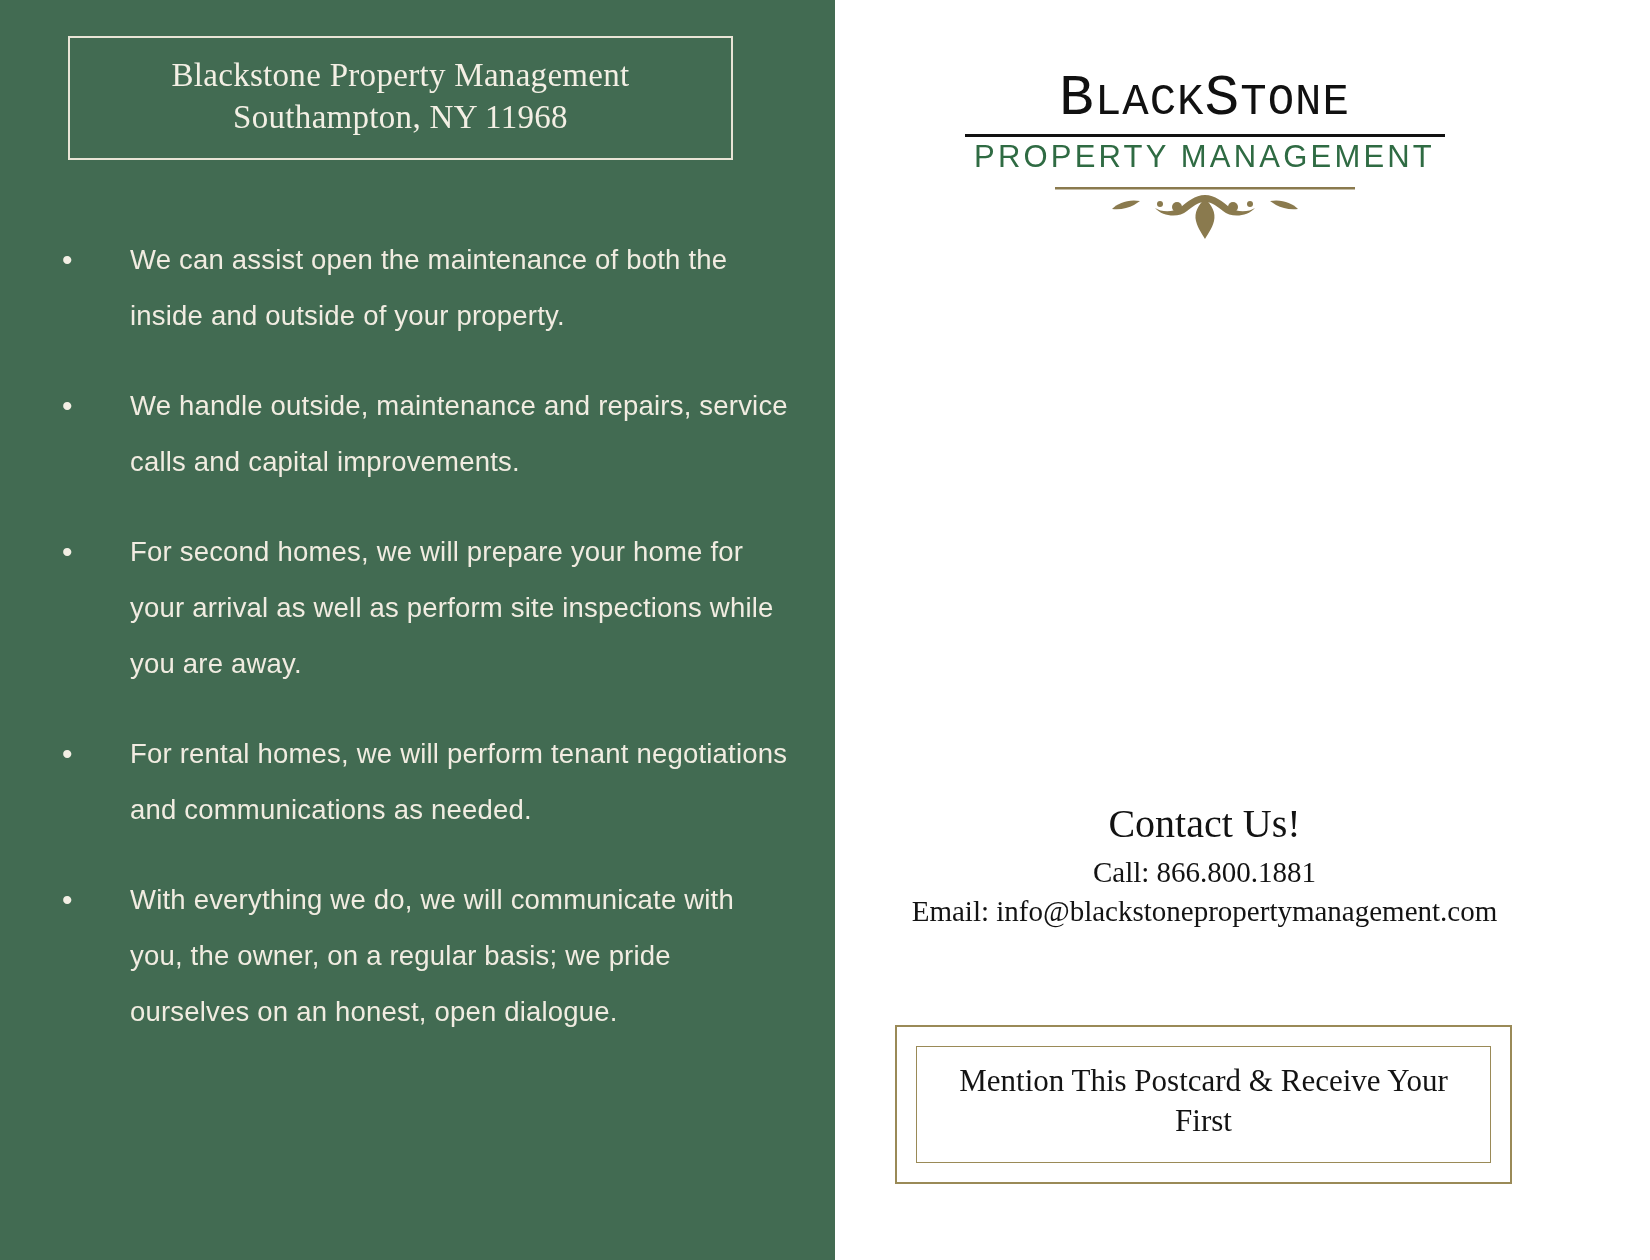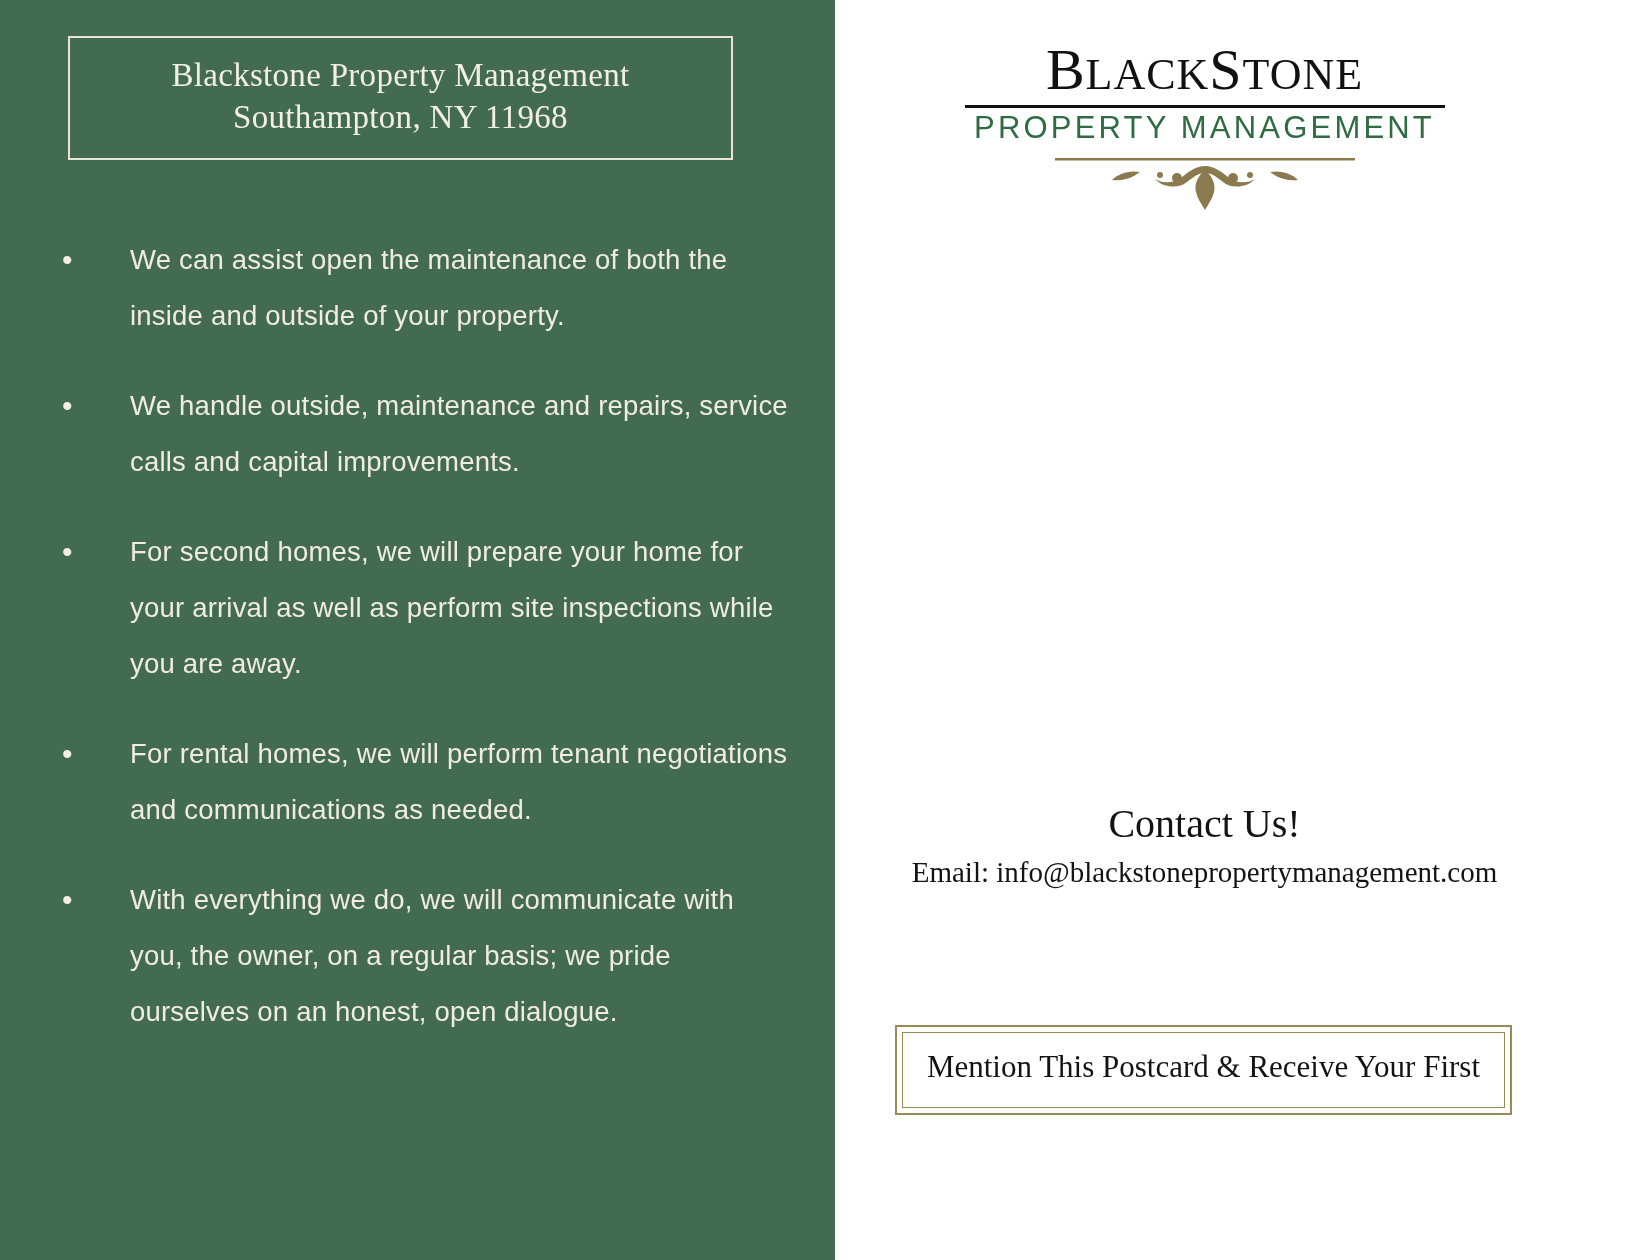--- a/index.html
+++ b/index.html
@@ -82,26 +82,27 @@
     background: #ffffff;
   }
   .logo-wrap {
     position: absolute;
     top: 40px;
     left: 0;
     right: 0;
     text-align: center;
   }
   .logo-name {
-    font-family: Liberation Serif, serif;
+    font-family: Liberation Mono, monospace;
     font-size: 58px;
     letter-spacing: 1px;
     color: #111111;
     line-height: 1.05;
     white-space: nowrap;
+    margin-top: 29px;
   }
   .logo-name .cap { font-size: 58px; }
   .logo-name .small { font-size: 44px; }
   .logo-rule {
     width: 480px;
     height: 3px;
     background: #111111;
     margin: 4px auto 2px auto;
   }
   .logo-sub {
@@ -133,21 +134,21 @@
   .contact-line {
     font-size: 29px;
     line-height: 1.35;
   }
   .promo-box {
     position: absolute;
     left: 60px;
     right: 62px;
     top: 1025px;
     border: 2px solid #9a8a57;
-    padding: 5px;
+    padding: 19px;
     box-sizing: border-box;
   }
   .promo-inner {
     border: 1px solid #9a8a57;
     padding: 14px 18px 20px 18px;
     text-align: center;
     font-family: "Liberation Serif", serif;
     font-size: 31px;
     line-height: 1.3;
     color: #131313;
@@ -214,20 +215,21 @@
           <circle cx="137" cy="24" r="5" fill="#8a7a4e"></circle>
           <circle cx="193" cy="24" r="5" fill="#8a7a4e"></circle>
           <circle cx="120" cy="21" r="3" fill="#8a7a4e"></circle>
           <circle cx="210" cy="21" r="3" fill="#8a7a4e"></circle>
         </svg>
       </div>
     </div>
 
     <div class="contact-block">
       <div class="contact-title">Contact Us!</div>
+      <div class="contact-line">Call: 866.800.1881</div>
       <div class="contact-line">Email: info@blackstonepropertymanagement.com</div>
     </div>
 
     <div class="promo-box">
       <div class="promo-inner">
         <div>Mention This Postcard &amp; Receive Your First</div>
       </div>
     </div>
 
   </div>

